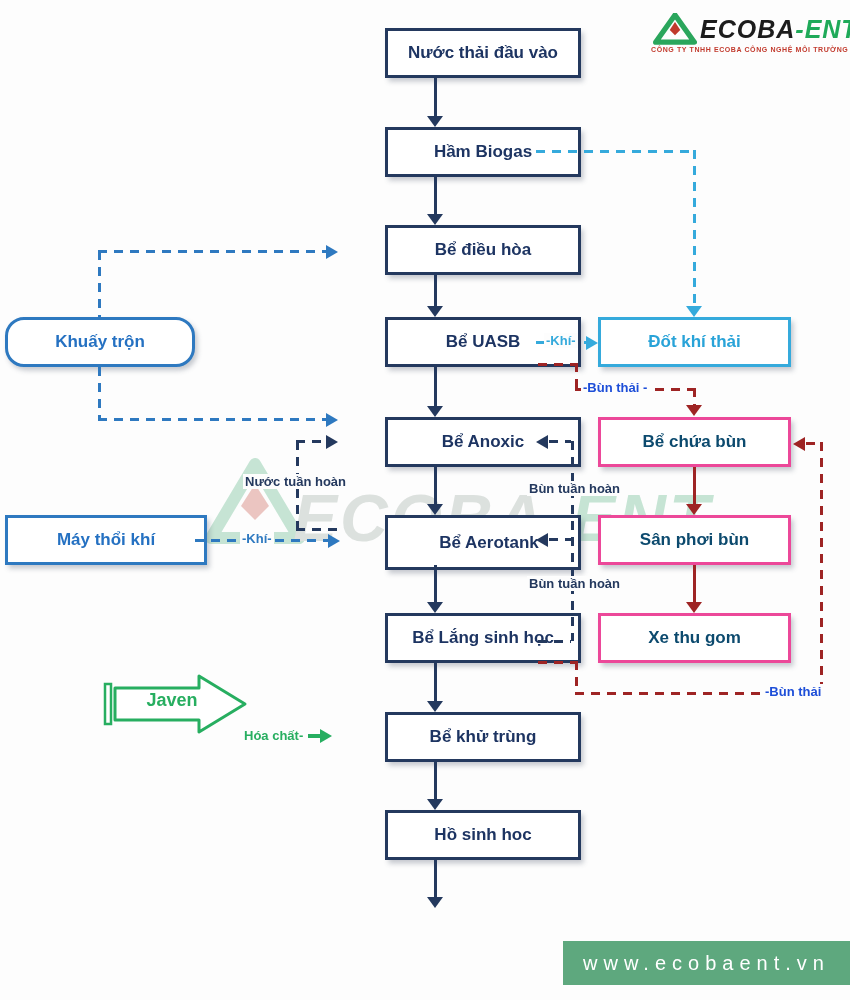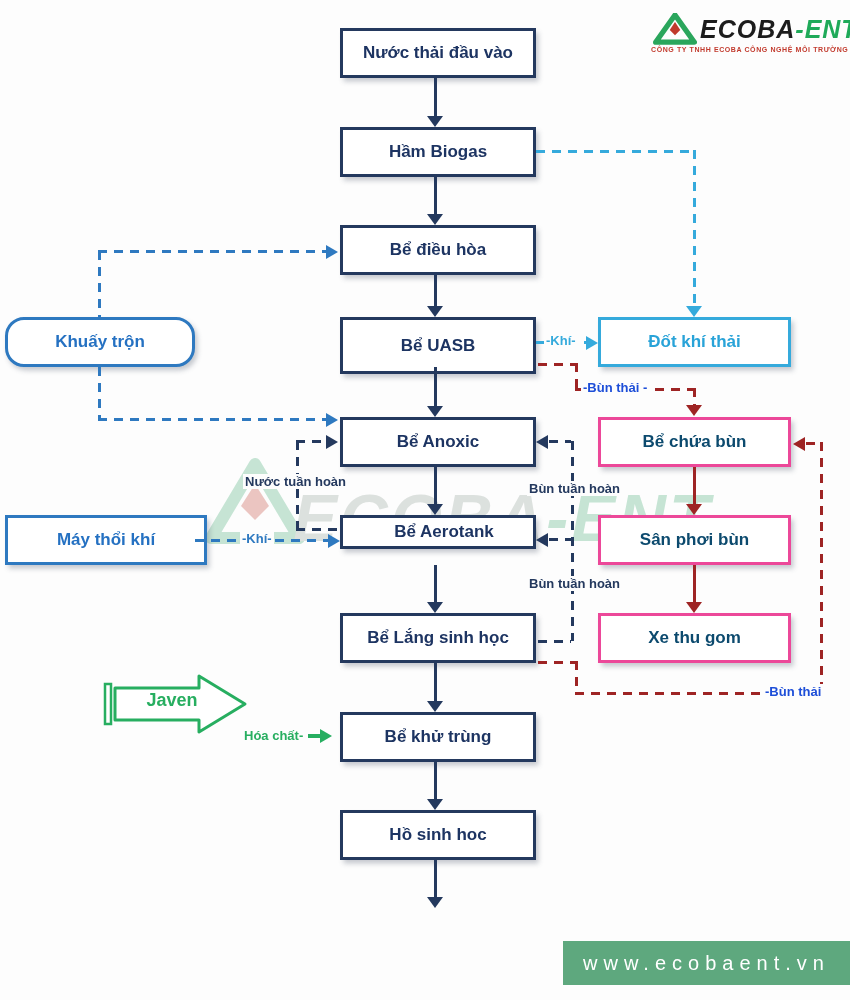--- a/index.html
+++ b/index.html
@@ -3,21 +3,21 @@
 <meta charset="utf-8">
 <style>
   html,body{margin:0;padding:0;}
   body{font-family:"Liberation Sans",sans-serif;background:#fff;}
   .stage{position:relative;width:850px;height:1000px;background:#fdfdfd;overflow:hidden;}
 
   
   .box{position:absolute;background:#fff;display:flex;flex-direction:column;align-items:center;justify-content:center;
        font-weight:bold;font-size:17px;text-align:center;line-height:1.25;
        box-shadow:2.5px 3.5px 5px rgba(70,80,100,.30);box-sizing:border-box;}
-  .box.navy{border:3px solid #24395e;color:#1d3462;}
+  .box.navy{border:3px solid #24395e;color:#1d3462;margin-left:45px;}
   .box.blue{border:3px solid #2e79c0;color:#2571c2;}
   .box.cyan{border:3px solid #35aadc;color:#29a3d8;}
   .box.red {border:3px solid #ec4899;color:#0c4a6e;}
 
   
   .sv{position:absolute;width:3px;}
   .sv.navy{background:#24395e;}
   .sv.red{background:#9e2424;}
 
   
@@ -76,23 +76,23 @@
   <svg style="position:absolute;left:653px;top:13px;" width="44" height="32" viewBox="0 0 50 36">
     <path d="M25 2 L47 33 L3 33 Z" fill="none" stroke="#2aa65c" stroke-width="6" stroke-linejoin="round"></path>
     <path d="M25 10 L31 19 L25 25 L19 19 Z" fill="#c0392b"></path>
   </svg>
   <div class="logo-text"><span class="brand">ECOBA</span><span class="suffix">-</span><span class="suffix">ENT</span></div>
   <div class="logo-tagline">CÔNG TY TNHH ECOBA CÔNG NGHỆ MÔI TRƯỜNG</div>
 
   <div class="box navy" style="left:340px;top:28px;width:196px;height:50px;">Nước thải đầu vào</div>
   <div class="box navy" style="left:340px;top:127px;width:196px;height:50px;">Hầm Biogas</div>
   <div class="box navy" style="left:340px;top:225px;width:196px;height:50px;">Bể điều hòa</div>
-  <div class="box navy" style="left:340px;top:317px;width:196px;height:57px;">Bể UASB</div>
+  <div class="box navy" style="left:340px;top:317px;width:196px;height:50px;">Bể UASB</div>
   <div class="box navy" style="left:340px;top:417px;width:196px;height:50px;">Bể Anoxic</div>
-  <div class="box navy" style="left:340px;top:515px;width:196px;height:34px;padding-left:12px;">Bể Aerotank</div>
+  <div class="box navy" style="left:340px;top:515px;width:196px;height:55px;padding-left:12px;">Bể Aerotank</div>
   <div class="box navy" style="left:340px;top:613px;width:196px;height:50px;">Bể Lắng sinh học</div>
   <div class="box navy" style="left:340px;top:712px;width:196px;height:50px;">Bể khử trùng</div>
   <div class="box navy" style="left:340px;top:810px;width:196px;height:50px;">Hồ sinh hoc</div>
 
   <div class="box blue" style="left:5px;top:317px;width:190px;height:50px;border-radius:19px;">Khuấy trộn</div>
   <div class="box blue" style="left:5px;top:515px;width:202px;height:50px;">Máy thổi khí</div>
 
   <div class="box cyan" style="left:598px;top:317px;width:193px;height:50px;">Đốt khí thải</div>
   <div class="box red" style="left:598px;top:417px;width:193px;height:50px;">Bể chứa bùn</div>
   <div class="box red" style="left:598px;top:515px;width:193px;height:50px;">Sân phơi bùn</div>

